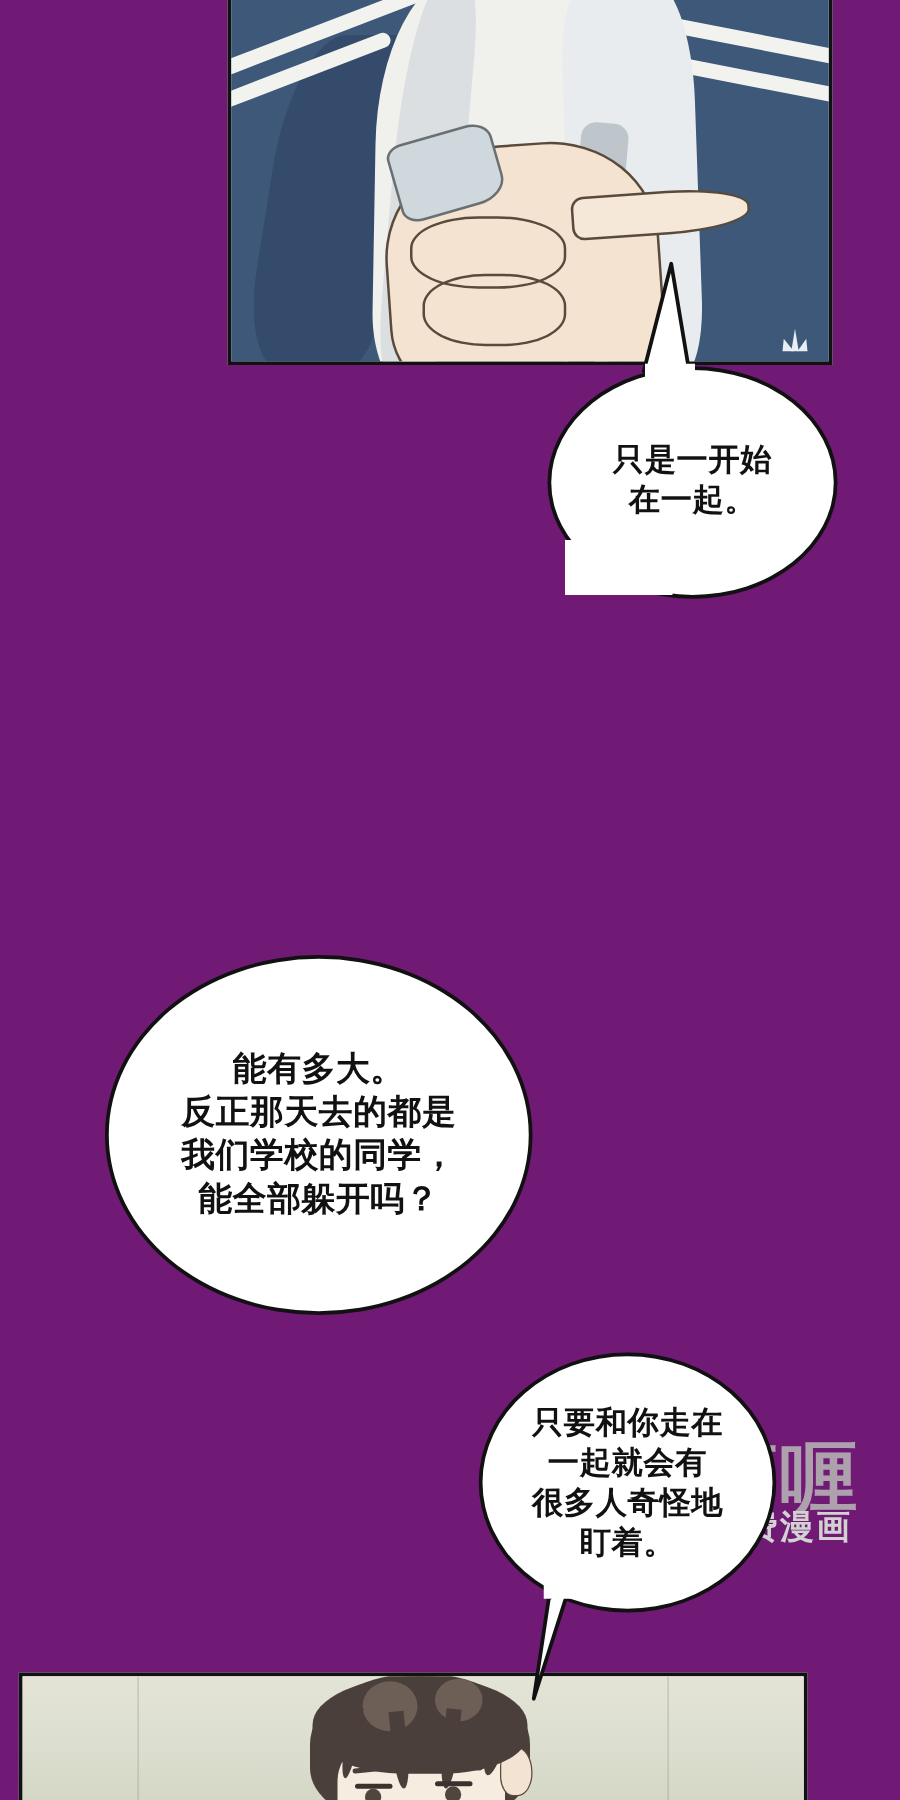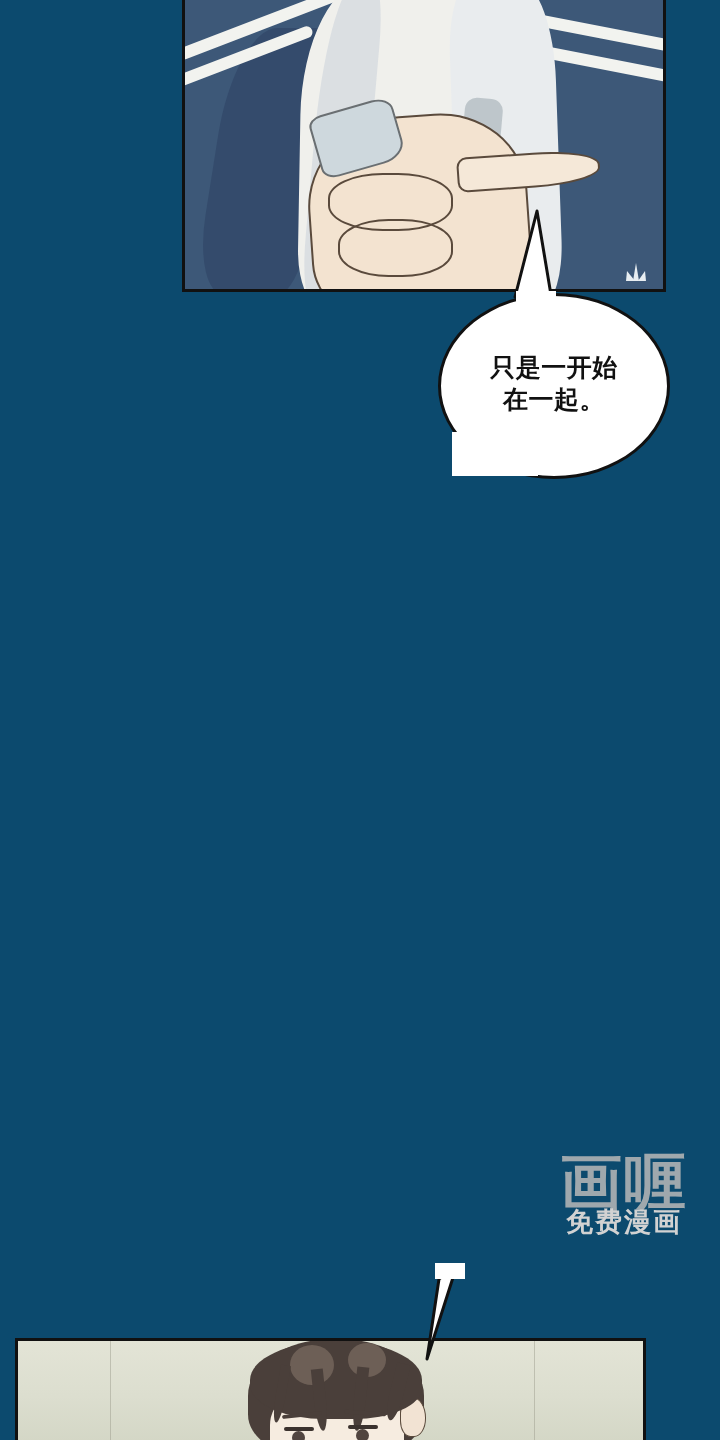--- a/index.html
+++ b/index.html
@@ -12,21 +12,21 @@
     width: 720px;
     height: 1440px;
     position: relative;
     overflow: hidden;
     font-family: "Liberation Sans", "DejaVu Sans", sans-serif;
   }
 
   .page {
     position: absolute;
     inset: 0;
-    background: #0c4a6e;
+    background: #701a75;
   }
 
   
   .panel {
     position: absolute;
     border: 3px solid #111111;
     box-sizing: border-box;
     overflow: hidden;
     background: #ffffff;
   }
@@ -455,26 +455,38 @@
   </svg>
 
   <div class="bubble" id="bubble-1">
     <div class="bubble-text">只是一开始
 在一起。</div>
   </div>
 
 
   <div style="position:absolute; left:452px; top:432px; width:86px; height:44px; background:#ffffff; z-index:22;"></div>
 
+  <div class="bubble" id="bubble-3">
+    <div class="bubble-text">能有多大。
+反正那天去的都是
+我们学校的同学，
+能全部躲开吗？</div>
+  </div>
 
   <div id="watermark">
     <div class="wm-big">画喱</div>
     <div class="wm-small">免费漫画</div>
   </div>
 
+  <div class="bubble" id="bubble-4">
+    <div class="bubble-text">只要和你走在
+一起就会有
+很多人奇怪地
+盯着。</div>
+  </div>
 
   <svg class="tail-svg" style="left:405px; top:1255px; width:110px; height:115px;" viewBox="0 0 110 115">
     <path d="M52 10 L22 104 L34 24 Z" fill="#ffffff" stroke="#111111" stroke-width="3" stroke-linejoin="round"></path>
     <rect x="30" y="8" width="30" height="16" fill="#ffffff"></rect>
   </svg>
 
   <div class="panel" id="panel-bottom">
     <div class="panel-art">
       <div class="room-bg"></div>
       <div class="wall-panel-line" style="left:92px;"></div>

